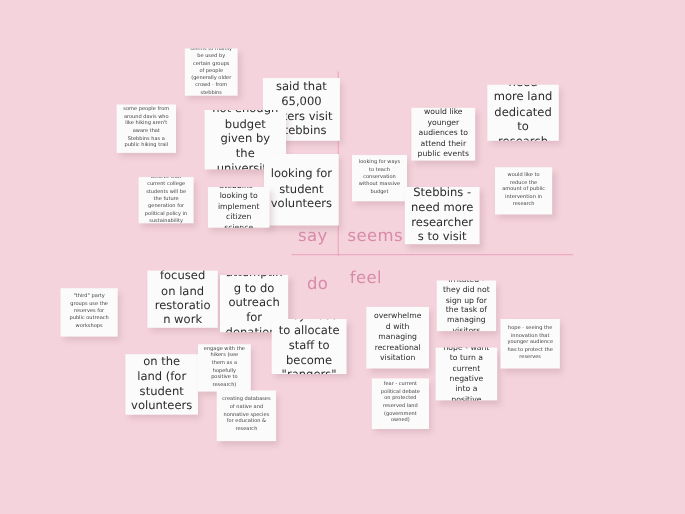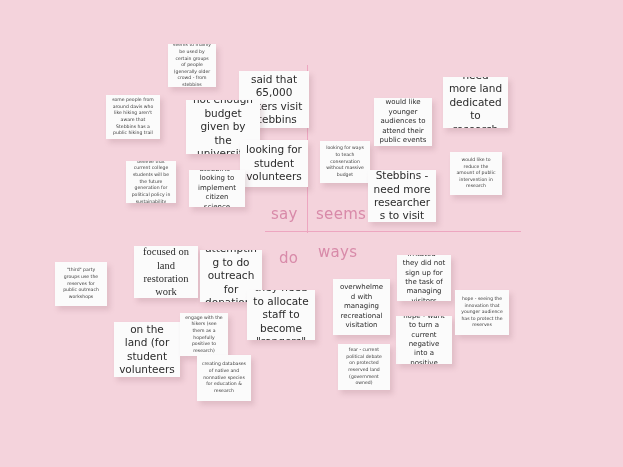--- a/index.html
+++ b/index.html
@@ -70,38 +70,38 @@
 <body>
 
 <div id="board">
 
   <div class="divider divider-v"></div>
   <div class="divider divider-h"></div>
 
   <div class="quad-label label-say">say</div>
   <div class="quad-label label-think">seems</div>
   <div class="quad-label label-do">do</div>
-  <div class="quad-label label-feel">ways</div>
+  <div class="quad-label label-feel">feel</div>
 
   <div class="note small" style="left:168px; top:44px;  width:48px;  height:43px;">public usage seems to mainly be used by certain groups of people (generally older crowd - from stebbins interview)</div>
   <div class="note small" style="left:106px; top:95px;  width:54px;  height:44px;">some people from around davis who like hiking aren't aware that Stebbins has a public hiking trail</div>
   <div class="note big" style="left:239px; top:71px;  width:70px;  height:57px;">said that 65,000 hikers visit Stebbins</div>
   <div class="note big" style="left:186px; top:100px; width:74px;  height:54px;">not enough budget given by the university</div>
-  <div class="note big" style="left:240px; top:140px; width:68px;  height:47px;">looking for student volunteers</div>
+  <div class="note big" style="left:240px; top:140px; width:68px;  height:65px;">looking for student volunteers</div>
   <div class="note small" style="left:126px; top:161px; width:50px;  height:42px;">believe that current college students will be the future generation for political policy in sustainability</div>
   <div class="note mid" style="left:189px; top:170px; width:56px;  height:37px;">Stebbins - looking to implement citizen science</div>
 
   <div class="note small" style="left:320px; top:141px; width:50px;  height:42px;">looking for ways to teach conservation without massive budget</div>
   <div class="note mid" style="left:374px; top:98px;  width:58px;  height:48px;">would like younger audiences to attend their public events</div>
   <div class="note big" style="left:443px; top:77px;  width:65px;  height:51px;">need more land dedicated to research</div>
   <div class="note small" style="left:450px; top:152px; width:52px;  height:43px;">would like to reduce the amount of public intervention in research</div>
   <div class="note big" style="left:368px; top:170px; width:68px;  height:52px;">Stebbins - need more researchers to visit</div>
 
   <div class="note small" style="left:55px;  top:262px; width:52px;  height:44px;">"third" party groups use the reserves for public outreach workshops</div>
-  <div class="note big" style="left:134px; top:246px; width:64px;  height:52px;font-family:Liberation Serif, serif;">focused on land restoration work</div>
+  <div class="note big" style="left:134px; top:246px; width:64px;  height:52px;">focused on land restoration work</div>
   <div class="note big" style="left:200px; top:250px; width:62px;  height:52px;">attempting to do outreach for donations</div>
   <div class="note big" style="left:247px; top:290px; width:68px;  height:50px;">they need to allocate staff to become "rangers"</div>
   <div class="note big" style="left:114px; top:322px; width:66px;  height:55px;">use hands on the land (for student volunteers)</div>
   <div class="note small" style="left:180px; top:313px; width:48px;  height:43px;">engage with the hikers (see them as a hopefully positive to research)</div>
   <div class="note small" style="left:197px; top:355px; width:54px;  height:46px;">creating databases of native and nonnative species for education &amp; research</div>
 
   <div class="note mid" style="left:333px; top:279px; width:57px;  height:56px;">overwhelmed with managing recreational visitation</div>
   <div class="note mid" style="left:397px; top:255px; width:54px;  height:46px;">irritated - they did not sign up for the task of managing visitors</div>
   <div class="note mid" style="left:396px; top:316px; width:56px;  height:48px;">hope - want to turn a current negative into a positive</div>
   <div class="note small" style="left:455px; top:290px; width:54px;  height:45px;">hope - seeing the innovation that younger audience has to protect the reserves</div>

